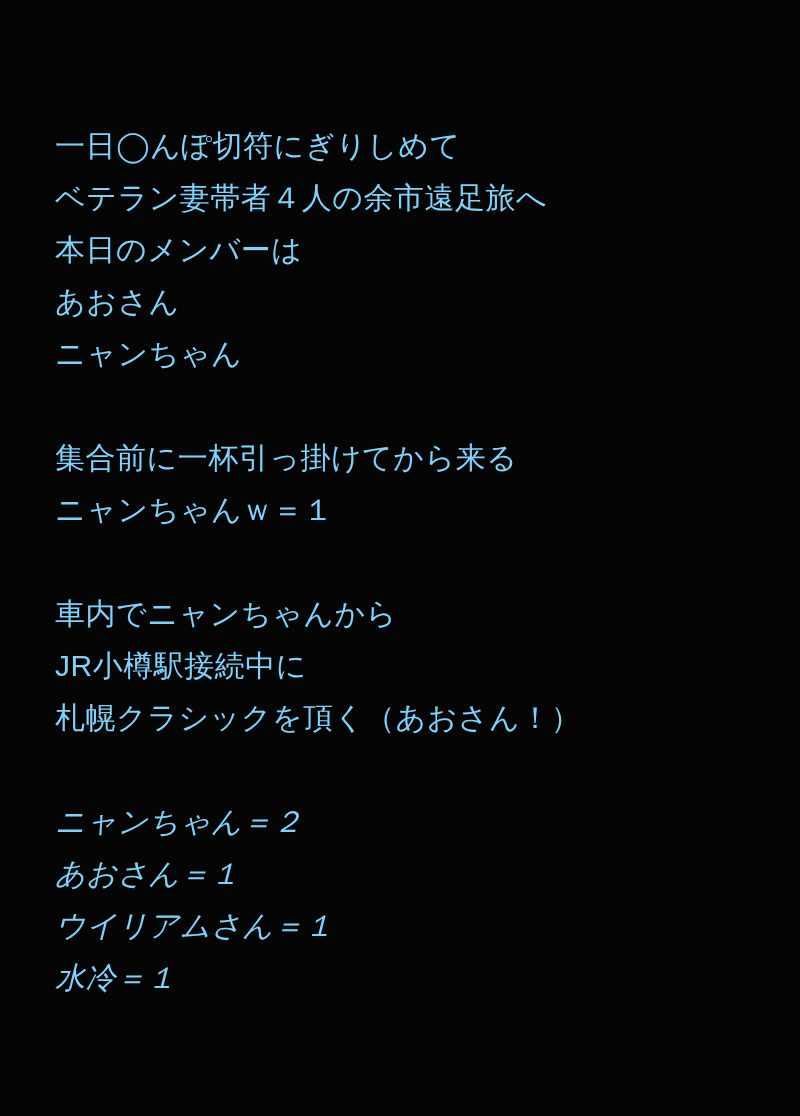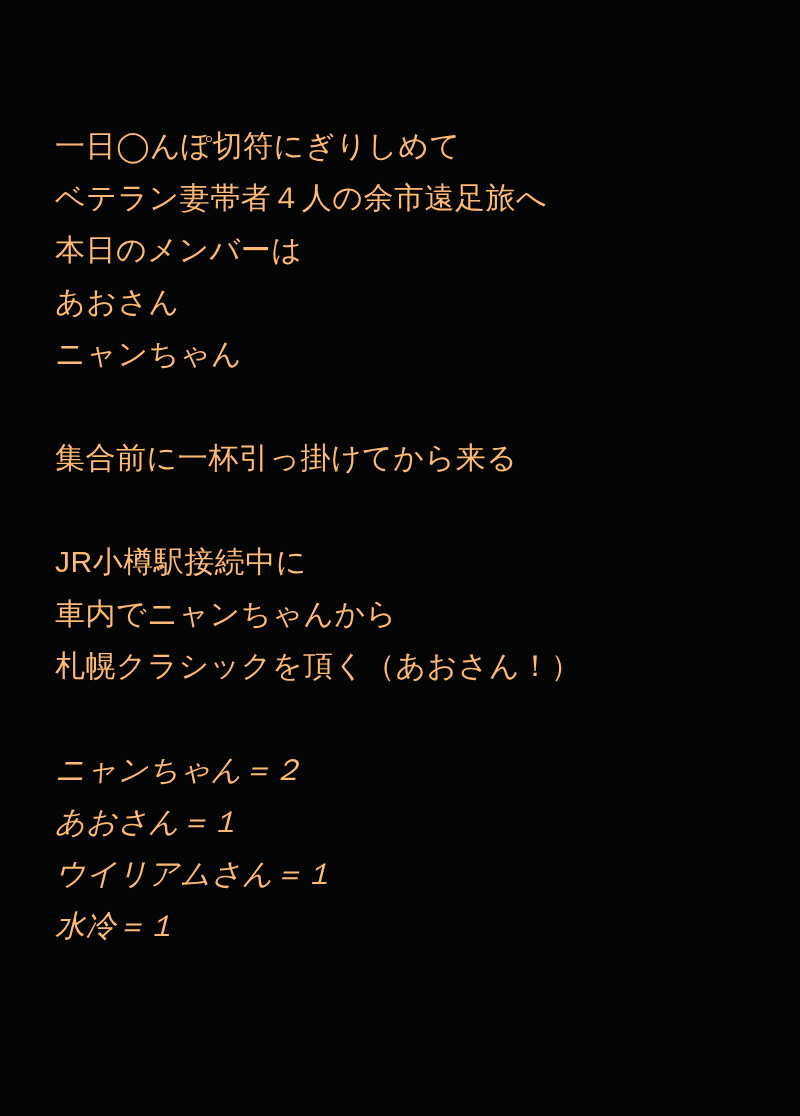--- a/index.html
+++ b/index.html
@@ -37,37 +37,38 @@
   }
   .line {
     white-space: pre;
     display: block;
   }
 </style>
 </head>
 <body>
 
 <div class="page" style="background: rgb(5, 5, 5);">
-  <div class="text-body" style="color: #fdba74;">
+  <div class="text-body" style="color: #7dd3fc;">
 
     <div class="para">
       <span class="line">一日◯んぽ切符にぎりしめて</span>
       <span class="line">ベテラン妻帯者４人の余市遠足旅へ</span>
       <span class="line">本日のメンバーは</span>
       <span class="line">あおさん</span>
       <span class="line">ニャンちゃん</span>
     </div>
 
     <div class="para">
       <span class="line">集合前に一杯引っ掛けてから来る</span>
+      <span class="line">ニャンちゃんｗ＝１</span>
     </div>
 
     <div class="para">
+      <span class="line">車内でニャンちゃんから</span>
       <span class="line">JR小樽駅接続中に</span>
-      <span class="line">車内でニャンちゃんから</span>
       <span class="line">札幌クラシックを頂く（あおさん！）</span>
     </div>
 
     <div class="para">
       <span class="line">ニャンちゃん＝２</span>
       <span class="line">あおさん＝１</span>
       <span class="line">ウイリアムさん＝１</span>
       <span class="line">水冷＝１</span>
     </div>
 

